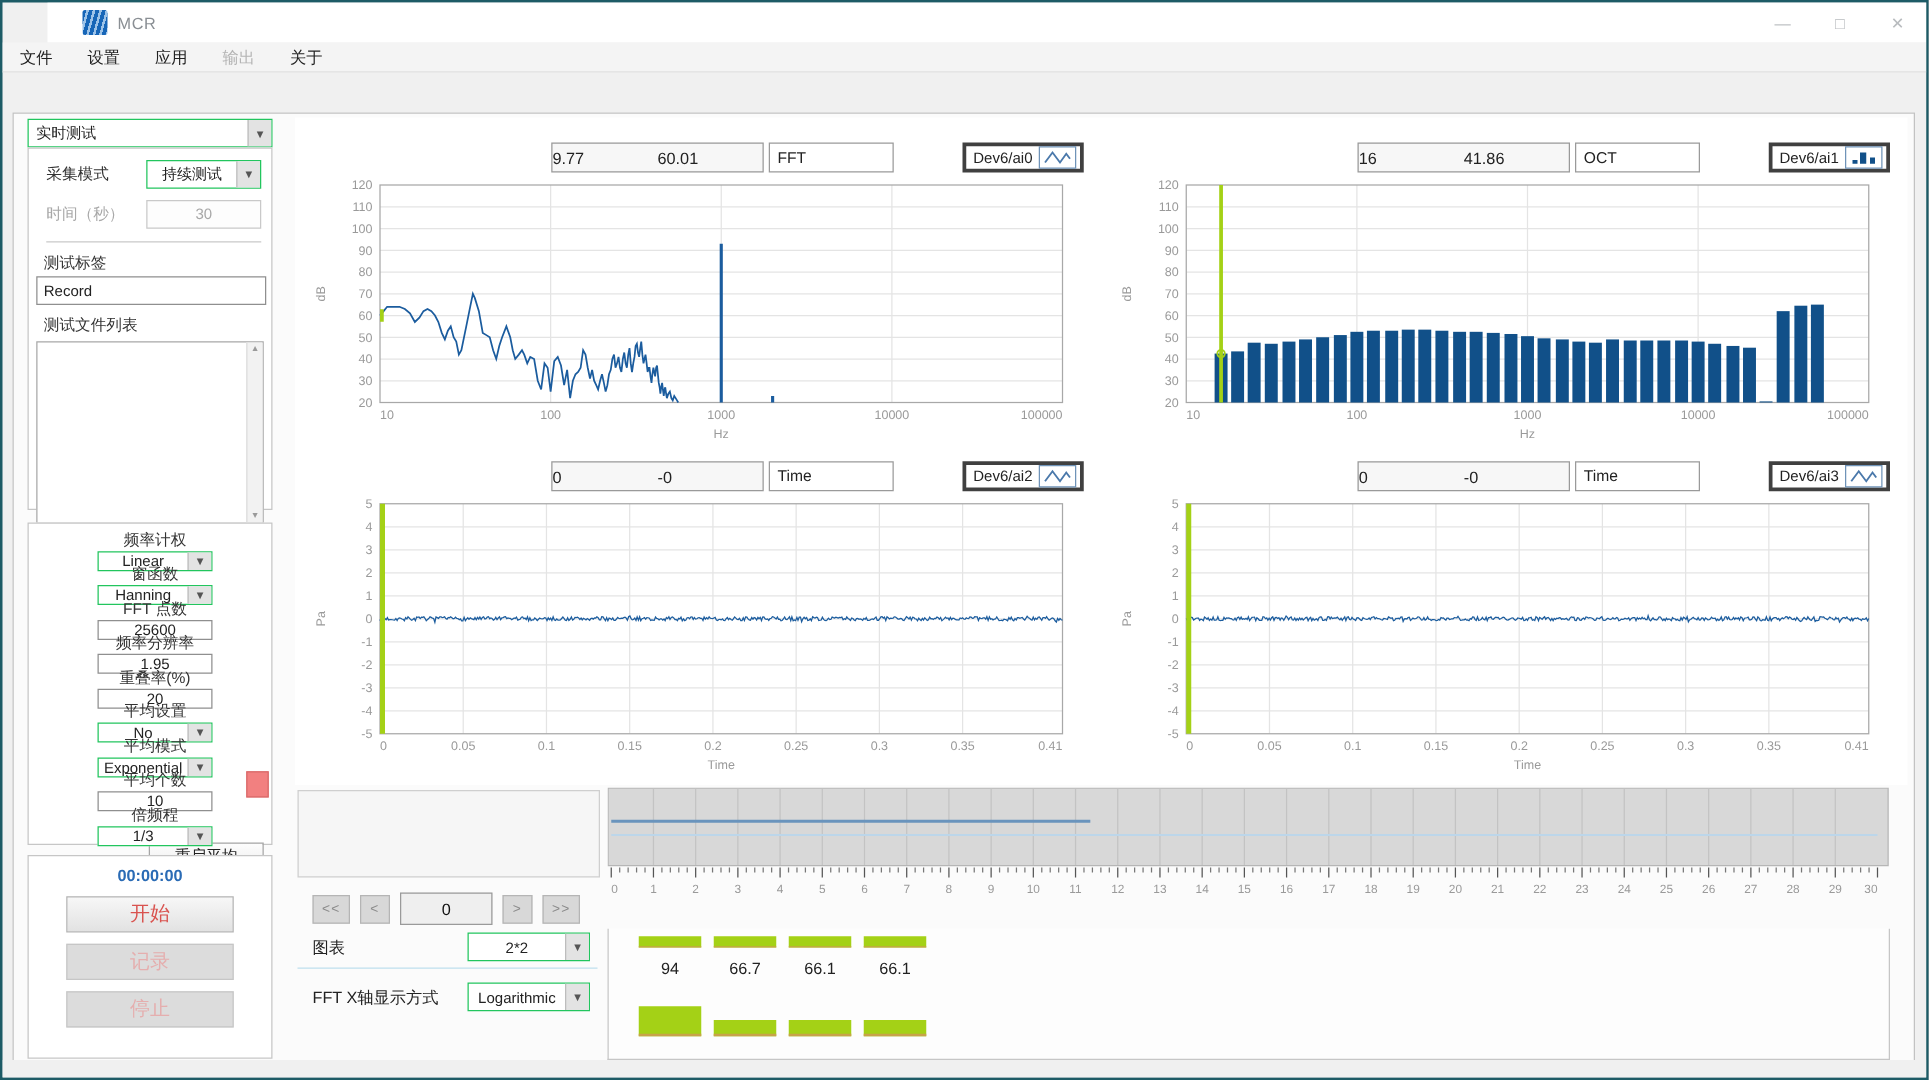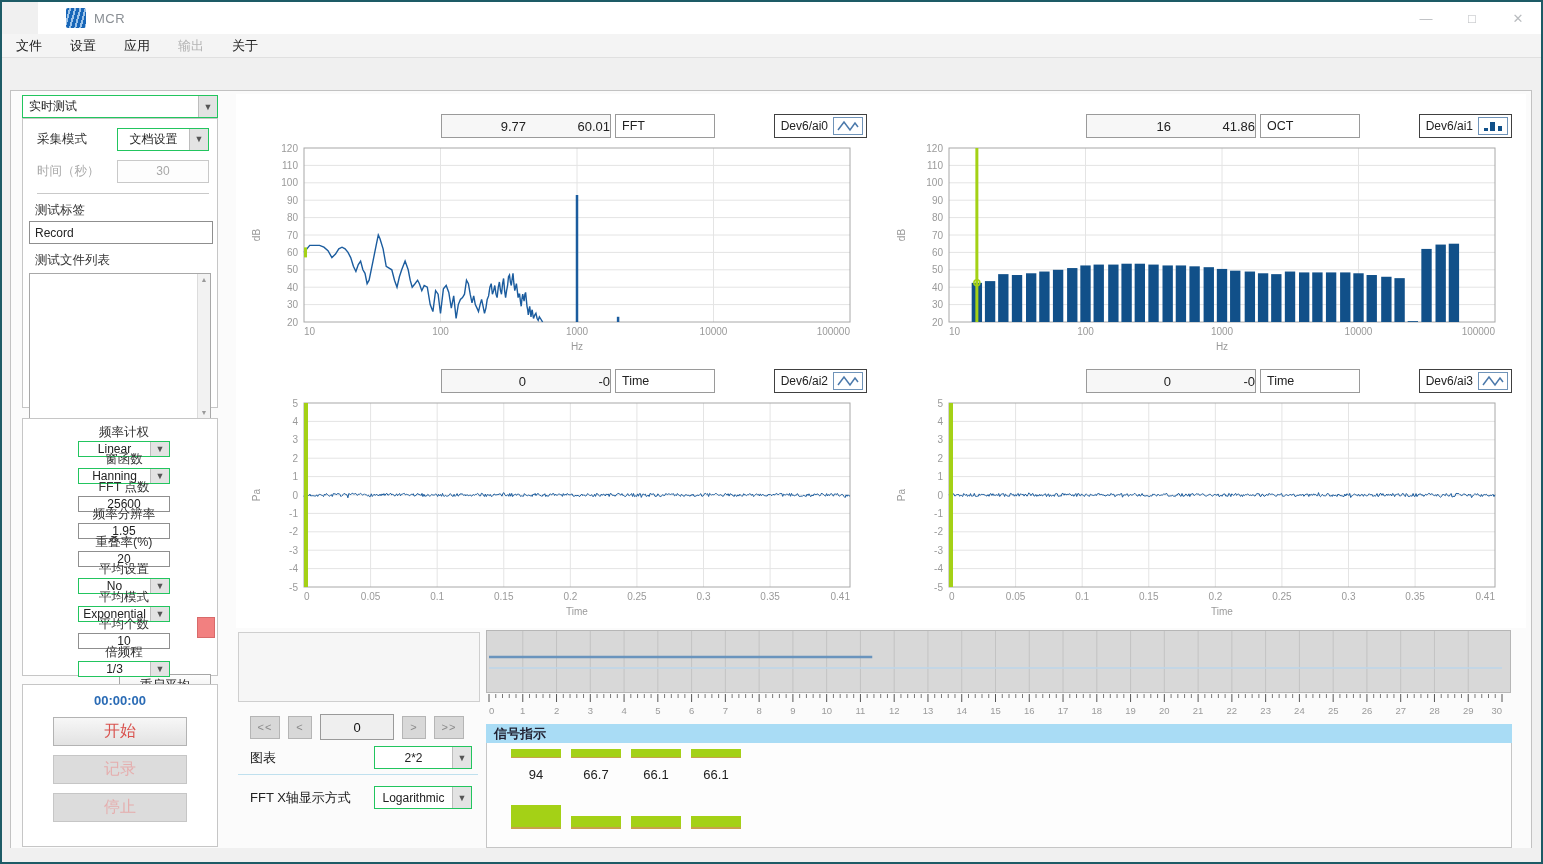--- a/index.html
+++ b/index.html
@@ -51,23 +51,23 @@
   .timer{margin-top:8px;text-align:center;font-size:13px;font-weight:bold;color:#2a6bb5;}
   .bigbtn{margin:9px auto 0 auto;width:134px;height:29px;border:1px solid #b3b3b3;background:linear-gradient(#f7f7f7,#e2e2e2);display:flex;align-items:center;justify-content:center;font-size:16px;}
   .bigbtn.start{color:#d9534f;}
   .bigbtn.off{background:#dcdcdc;color:#e5aeae;border-color:#c6c6c6;}
   
   .charts{position:absolute;left:234px;top:92px;width:1290px;height:534px;background:#fff;display:grid;grid-template-columns:645px 645px;grid-template-rows:267px 267px;}
   .cell{position:relative;}
   .chead{position:absolute;top:20px;left:205px;right:14px;height:24px;display:flex;align-items:center;}
   .cell.bot .chead{top:8px;}
   .vals{width:170px;height:24px;border:1px solid #9a9a9a;background:#f7f7f7;display:flex;align-items:center;font-size:13px;color:#222;}
-  .vals span{flex:1;text-align:right;}
+  .vals span{flex:1;text-align:left;}
   .typ{width:100px;height:24px;border:1px solid #9a9a9a;background:#fff;display:flex;align-items:center;padding-left:6px;font-size:12.5px;color:#222;margin-left:4px;}
-  .chan{margin-left:auto;height:24px;border:1px solid #404040;background:#fff;display:flex;align-items:center;padding:0 3px 0 6px;font-size:12px;color:#222;}
+  .chan{margin-left:auto;height:24px;border:3px solid #404040;background:#fff;display:flex;align-items:center;padding:0 3px 0 6px;font-size:12px;color:#222;}
   .chan .icobox{margin-left:5px;width:30px;height:18px;border:1px solid #6f93b8;display:flex;align-items:center;justify-content:center;}
   .plot{position:absolute;left:12px;top:48px;}
   .cell.bot .plot{top:36px;}
   
   .blp{position:absolute;left:234px;top:628px;width:246px;height:220px;font-size:13px;color:#222;}
   .empty-box{position:absolute;left:2px;top:2px;width:242px;height:70px;background:#f6f6f6;border:1px solid #cfcfcf;}
   .nav{position:absolute;left:14px;top:84px;width:220px;display:flex;align-items:center;gap:8px;}
   .nbtn{height:23px;background:#d8d8d8;border:1px solid #b5b5b5;color:#8a8a8a;font-size:11px;display:flex;align-items:center;justify-content:center;letter-spacing:1px;}
   .nbtn.w2{width:30px;} .nbtn.w1{width:24px;}
   .nval{width:74px;height:26px;border:1px solid #9a9a9a;background:#efefef;display:flex;align-items:center;justify-content:center;font-size:13px;color:#111;}
@@ -116,21 +116,21 @@
   <div class="sidebar">
     <div class="select mode-select">
       <span class="val">实时测试</span>
       <span class="dd">▼</span>
     </div>
 
     <div class="group g1">
       <div class="frow">
         <label>采集模式</label>
         <div class="select ctl">
-          <span class="val">文档设置</span>
+          <span class="val">持续测试</span>
           <span class="dd">▼</span>
         </div>
       </div>
       <div class="frow disabled">
         <label>时间（秒）</label>
         <input class="tbox ctl" disabled="" value="30" style="">
       </div>
       <div class="sep"></div>
       <div class="lbl-line">测试标签</div>
       <input class="tbox wide-input" value="Record" style="">
@@ -718,21 +718,20 @@
         <line x1="975.48" y1="64" x2="975.48" y2="68" stroke="#777" stroke-width="1"></line>
         <line x1="982.2333333333333" y1="64" x2="982.2333333333333" y2="72" stroke="#555" stroke-width="1"></line>
         <text x="982.2333333333333" y="84" text-anchor="middle" font-size="9.5" fill="#9a9a9a">29</text>
         <line x1="988.9866666666667" y1="64" x2="988.9866666666667" y2="68" stroke="#777" stroke-width="1"></line>
         <line x1="995.74" y1="64" x2="995.74" y2="68" stroke="#777" stroke-width="1"></line>
         <line x1="1002.4933333333333" y1="64" x2="1002.4933333333333" y2="68" stroke="#777" stroke-width="1"></line>
         <line x1="1009.2466666666667" y1="64" x2="1009.2466666666667" y2="68" stroke="#777" stroke-width="1"></line>
         <line x1="1016" y1="64" x2="1016" y2="72" stroke="#555" stroke-width="1"></line>
         <text x="1016" y="84" text-anchor="end" font-size="9.5" fill="#9a9a9a">30</text>
       </svg>
-    <div class="sig-head">信号指示</div>
     <div class="sig-body">
       <div class="meter m0" style="left:24px;top:6px;">
         <div class="tbar"></div>
         <div class="mval">94</div>
         <div class="bbarwrap">
             <div class="bbar"></div>
           </div>
       </div>
       <div class="meter" style="left:84px;top:6px;">
         <div class="tbar"></div>

